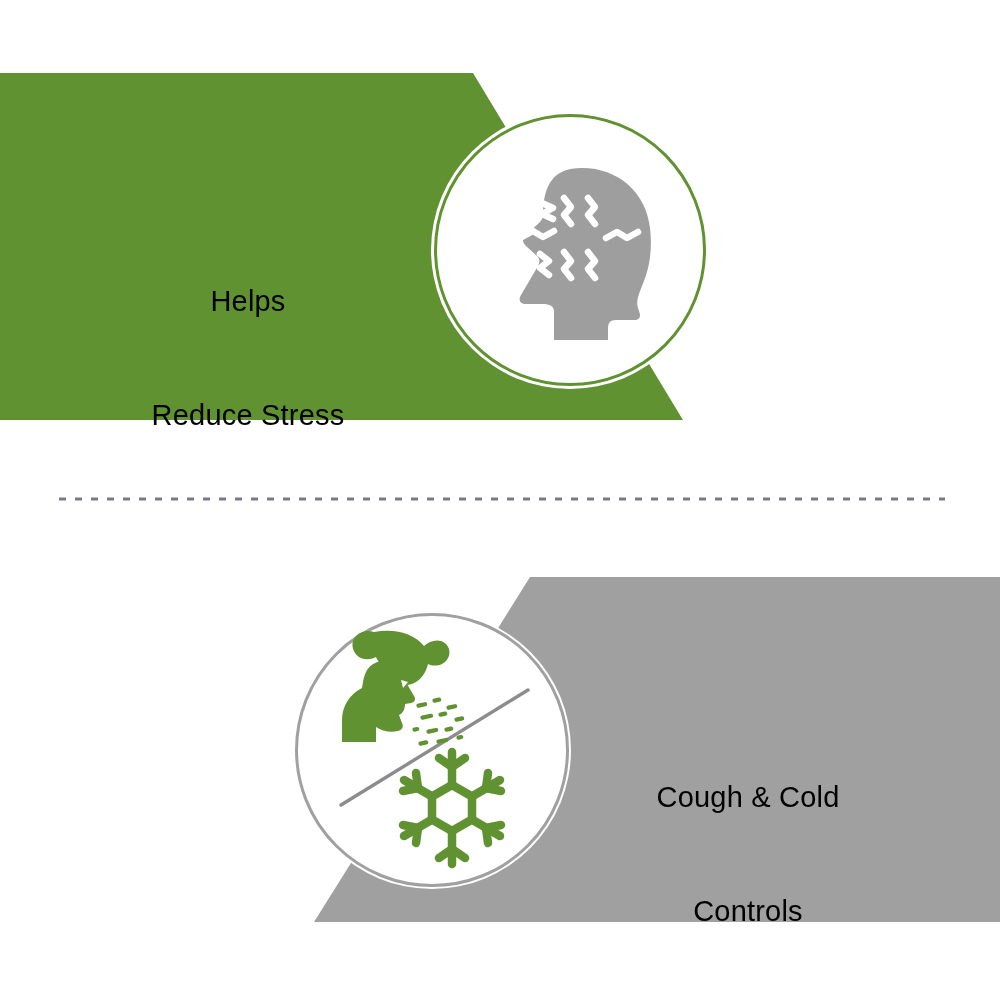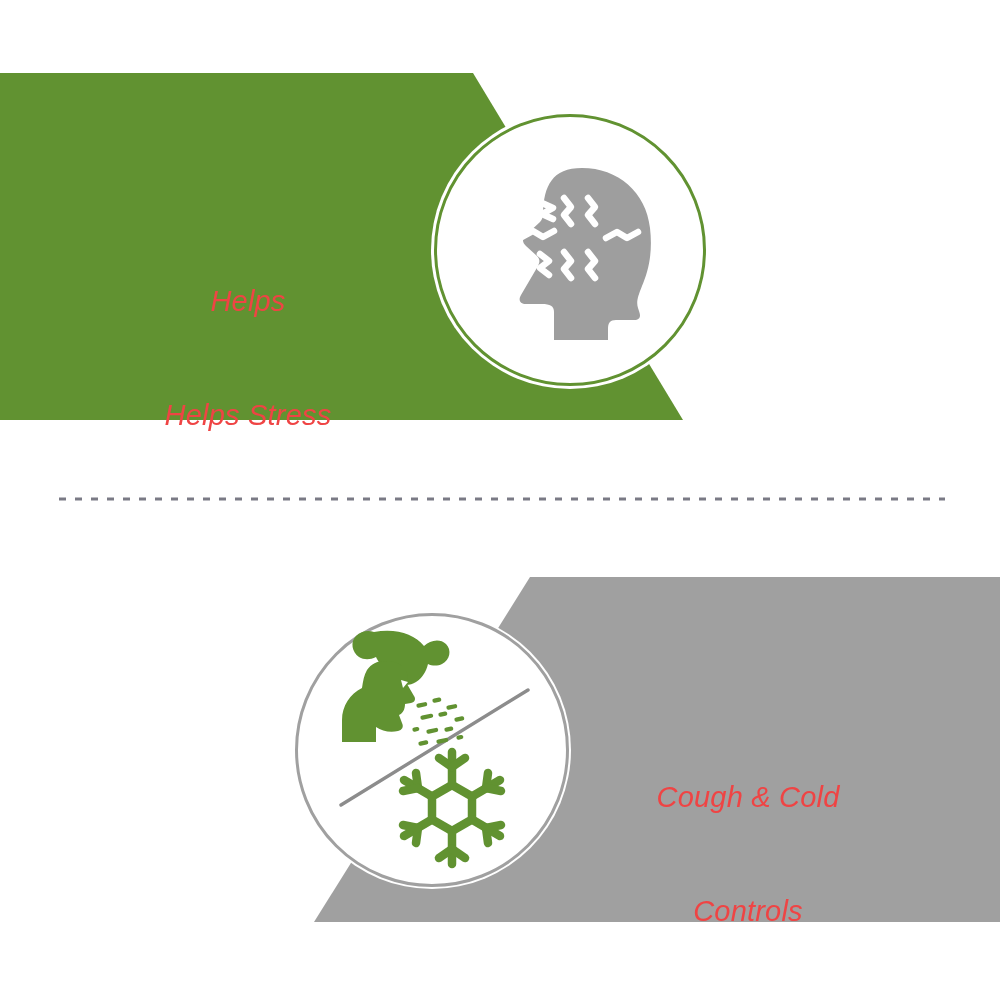--- a/index.html
+++ b/index.html
@@ -25,26 +25,25 @@
     top: 0;
     left: 0;
     width: 1000px;
     height: 1000px;
   }
 
   
   .banner-text {
     position: absolute;
     text-align: center;
-    color: #ef4444;
+    color: #000000;
     font-weight: 300;
     line-height: 1.32;
     letter-spacing: 0.2px;
     white-space: pre;
-    font-style: italic;
     -webkit-font-smoothing: antialiased;
   }
   #stress-text {
     left: 92px;
     top: 205px;
     width: 312px;
     font-size: 29px;
   }
   #cold-text {
     left: 592px;
@@ -128,21 +127,21 @@
 
         <path d="M 18,2 l 7,9 l -7,8 l 7,9"></path>
 
         <path d="M -30,4 l 9,7 l -9,7 l 9,7"></path>
       </g>
     </g>
   </svg>
 
   <div id="stress-text" class="banner-text">
     <span class="text-line">Helps</span>
-    <span class="text-line">Helps Stress</span>
+    <span class="text-line">Reduce Stress</span>
   </div>
 
   <div id="divider-wrap">
     <svg width="888" height="8" viewBox="0 0 888 8" xmlns="http://www.w3.org/2000/svg">
       <line x1="1" y1="4" x2="887" y2="4" stroke="#7a7a85" stroke-width="3" stroke-linecap="butt" stroke-dasharray="7 9"></line>
     </svg>
   </div>
 
   <svg class="layer" viewBox="0 0 1000 1000" xmlns="http://www.w3.org/2000/svg">
 

